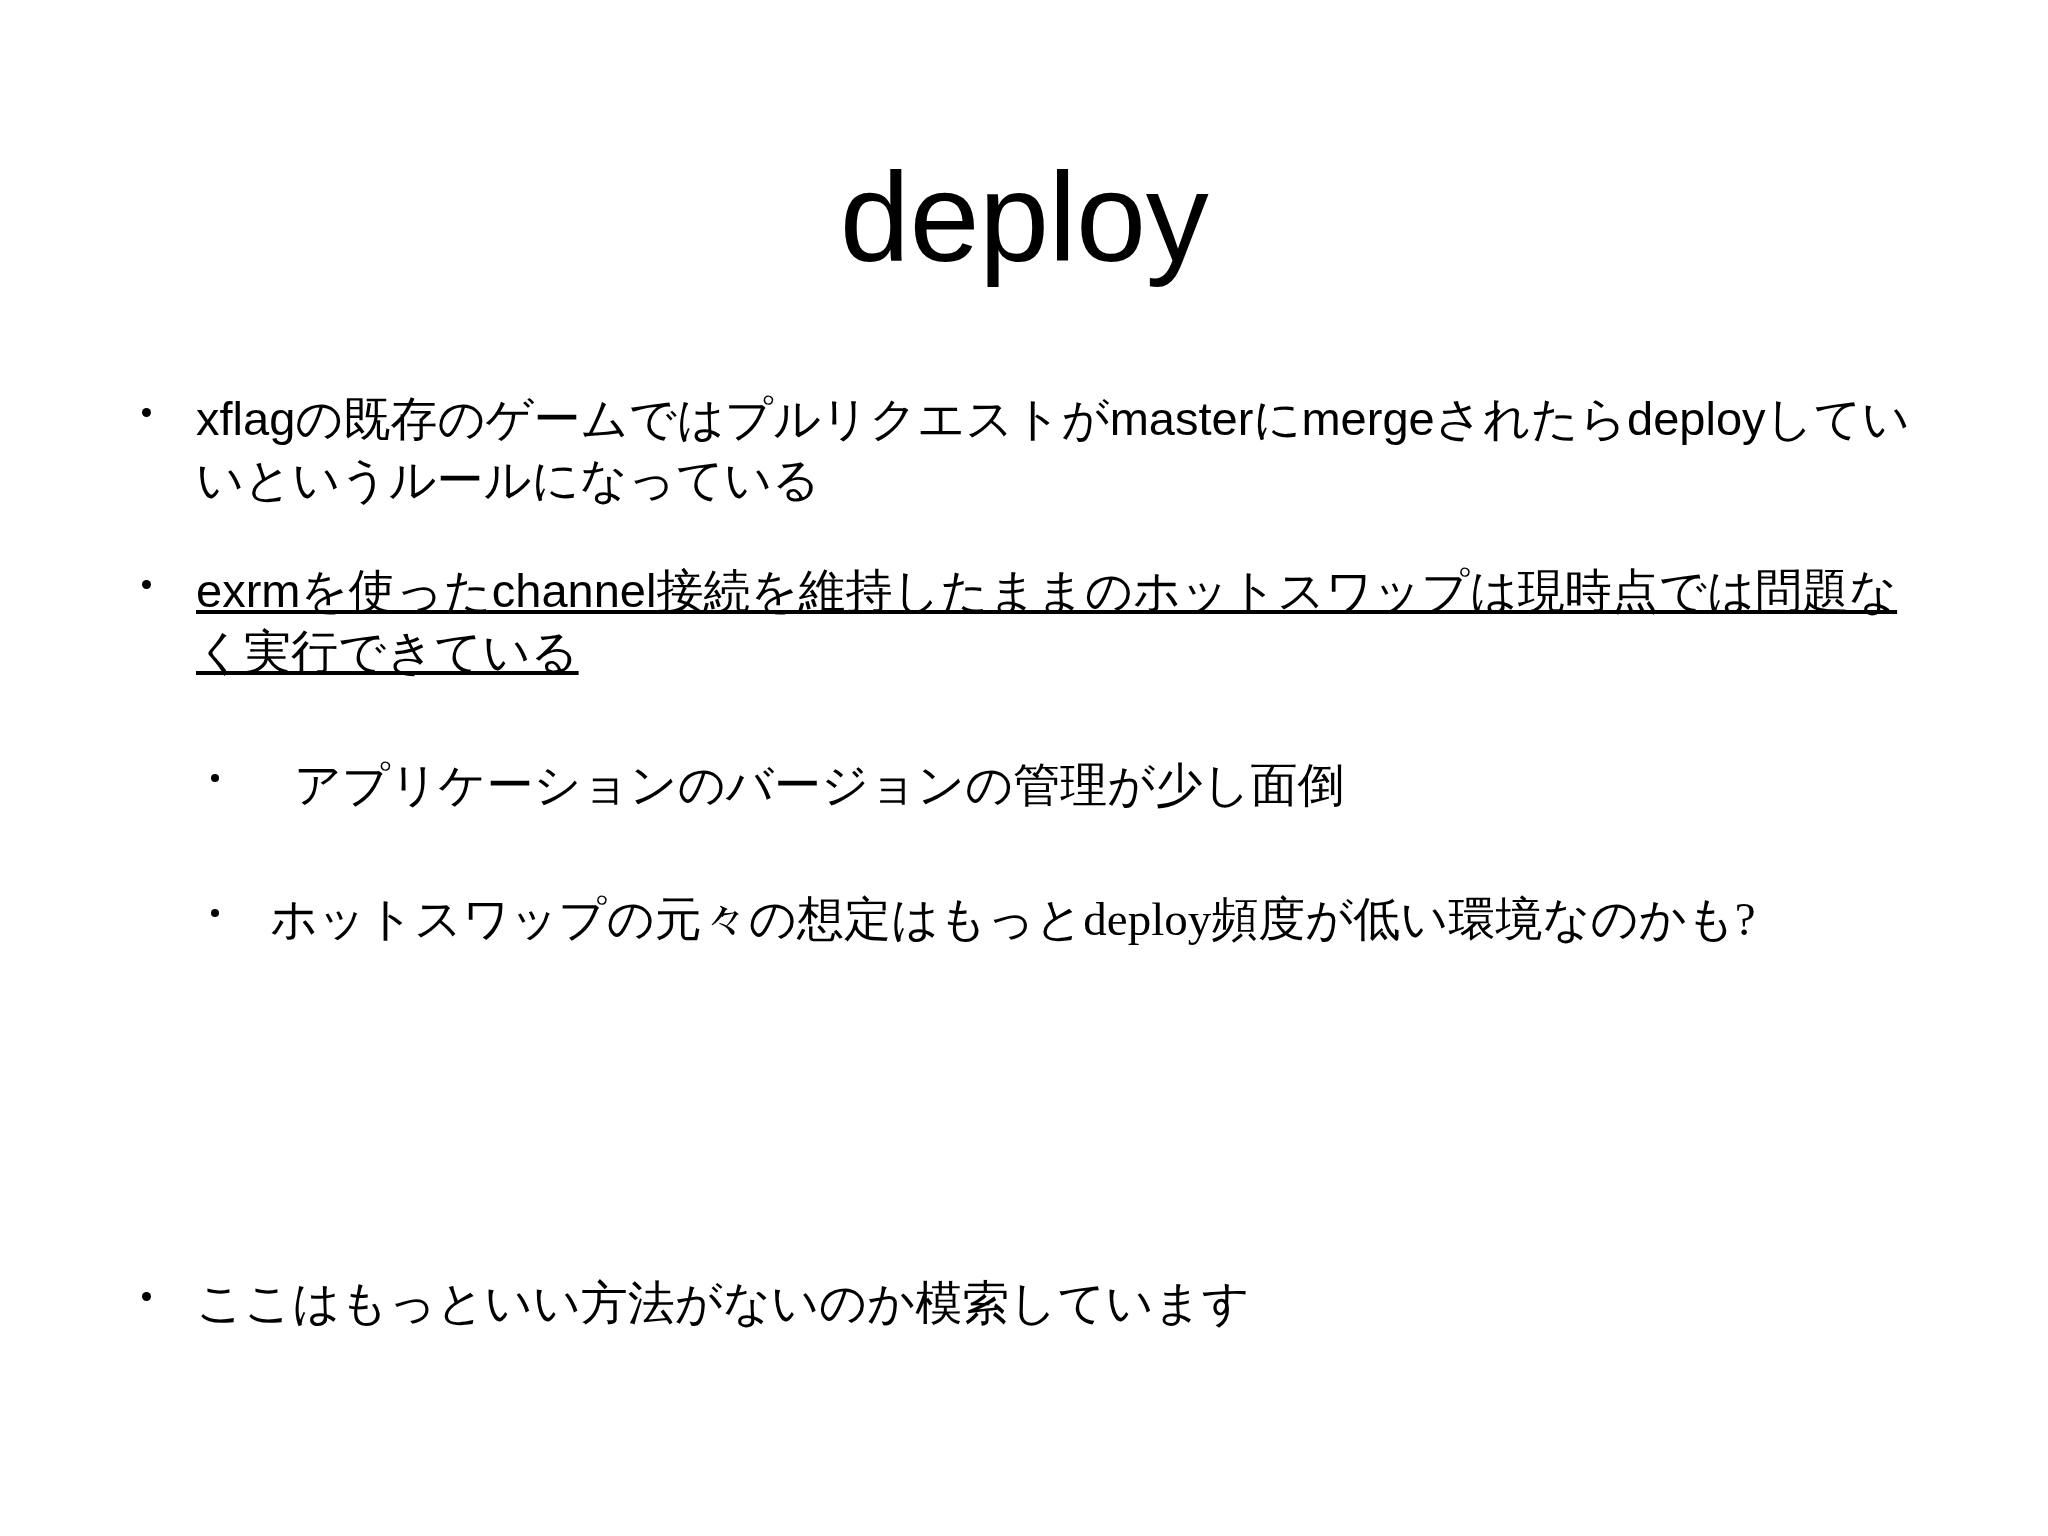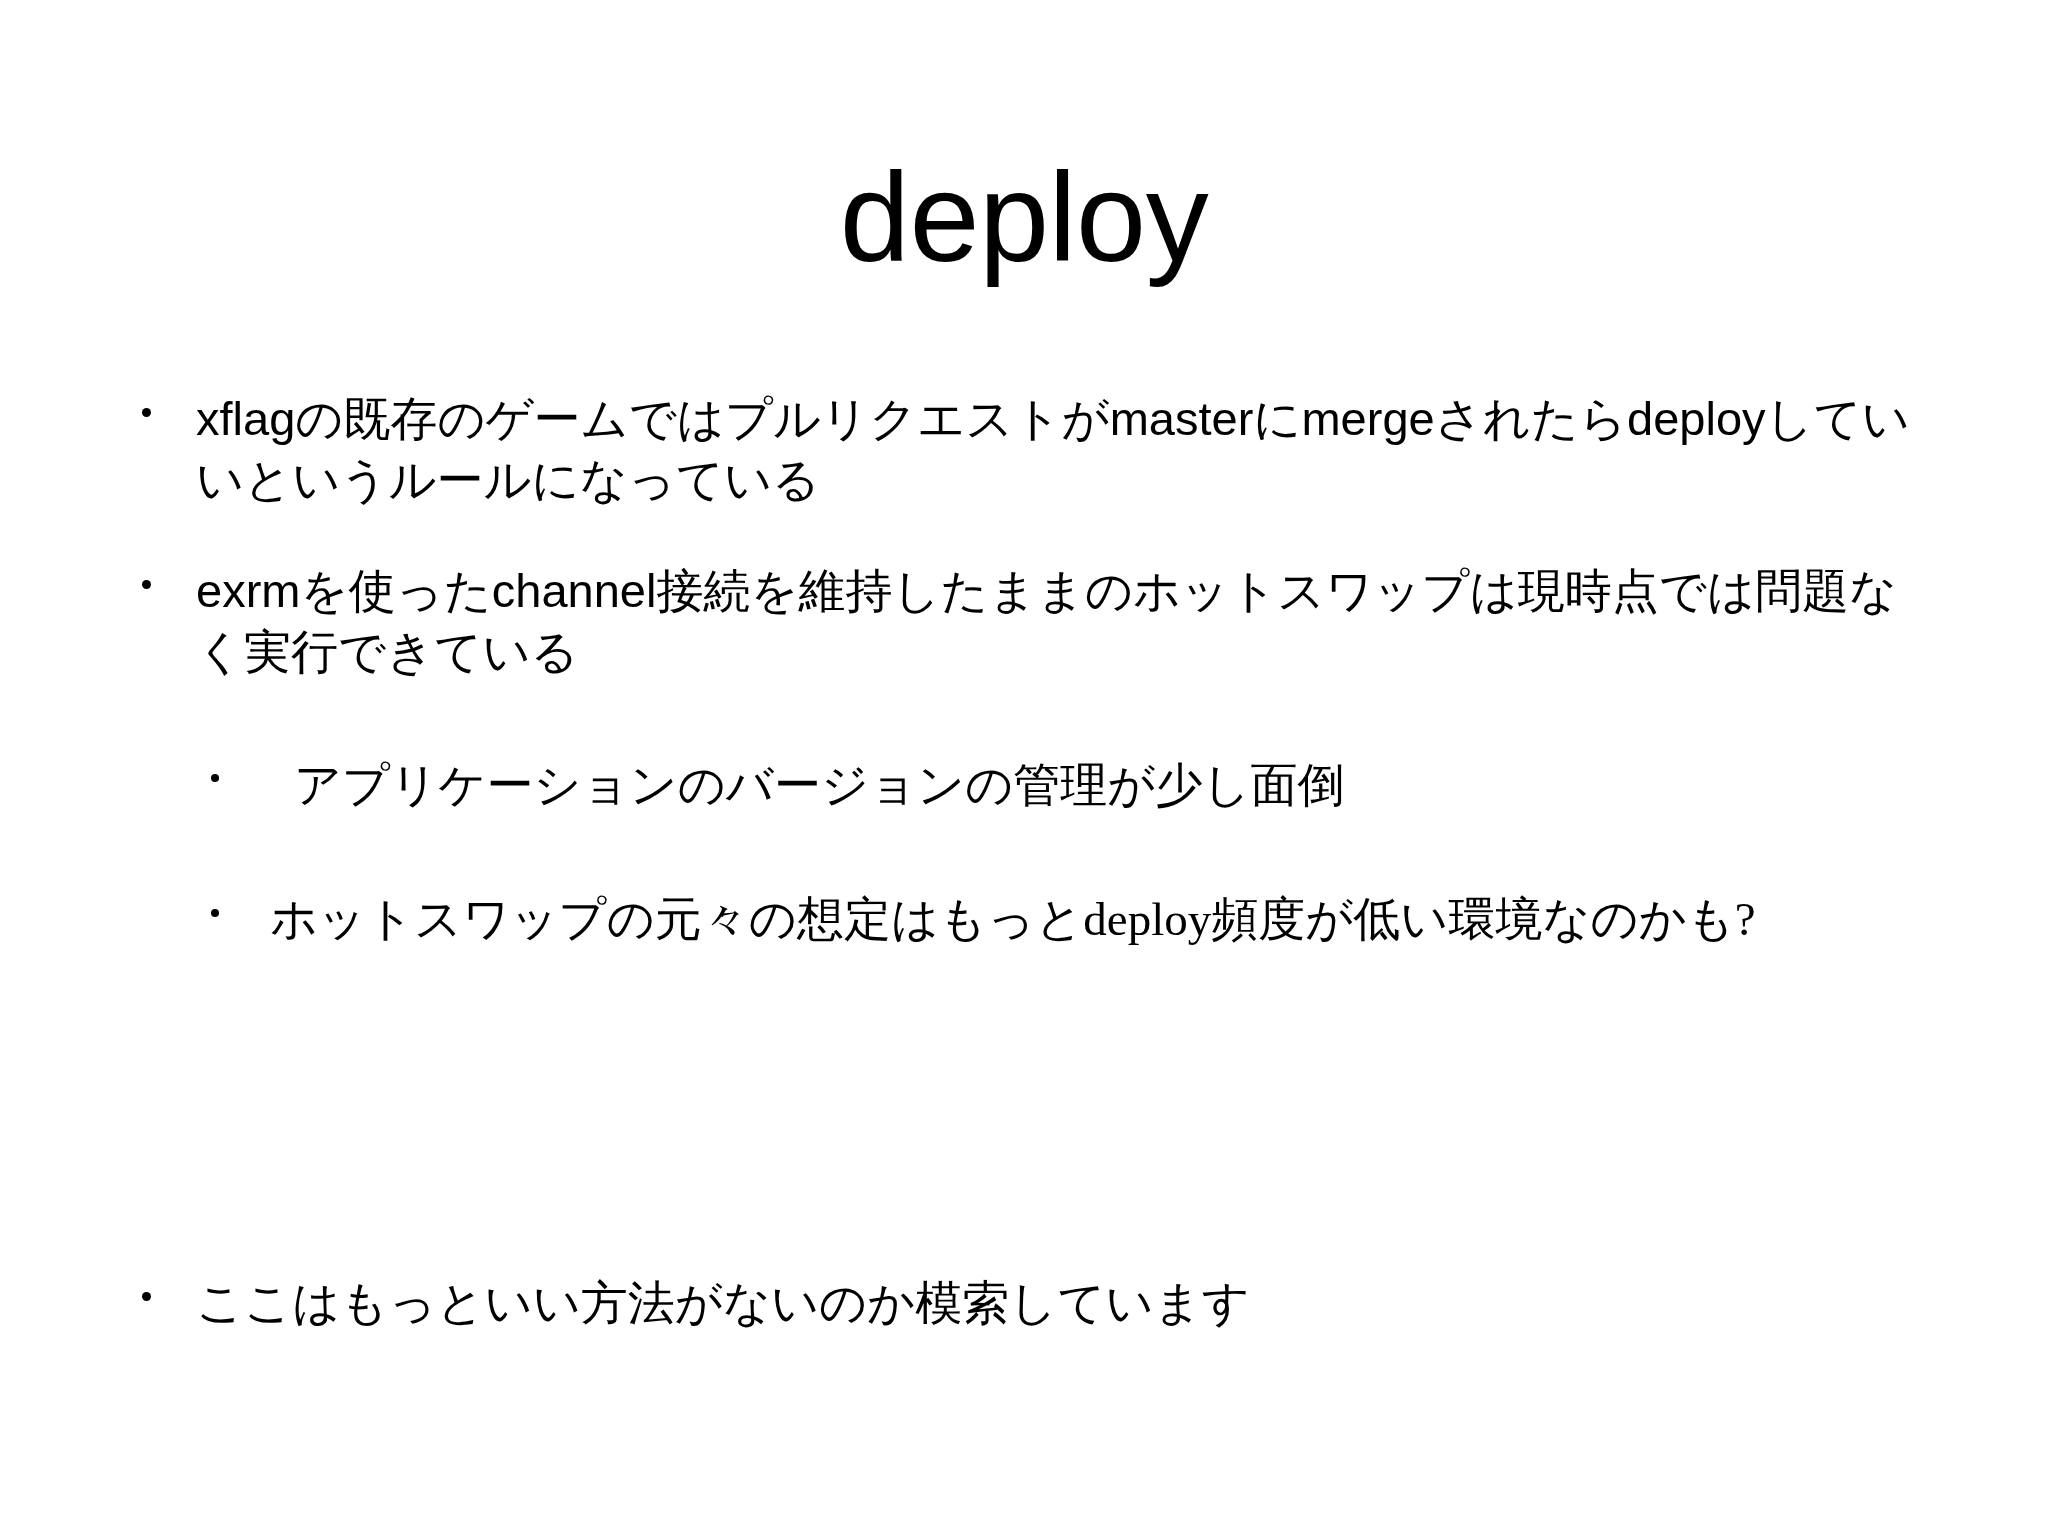--- a/index.html
+++ b/index.html
@@ -103,21 +103,21 @@
     display: block;
     width: 8px;
     height: 8px;
     border-radius: 50%;
     background: #000000;
     margin-left: 3px;
   }
 
   
   #b1 { top: 0px; margin-top: 16px; }
-  #b2 { top: 188px; }
+  #b2 { top: 188px; text-decoration: underline; }
   #s1 { top: 382px; gap: 24px; }
   #s2 { top: 517px; font-family: Liberation Serif, serif; }
   #s3 { top: 702px; }
   #b3 { top: 900px; }
 
 </style>
 </head>
 <body>
 
 <div class="slide">

